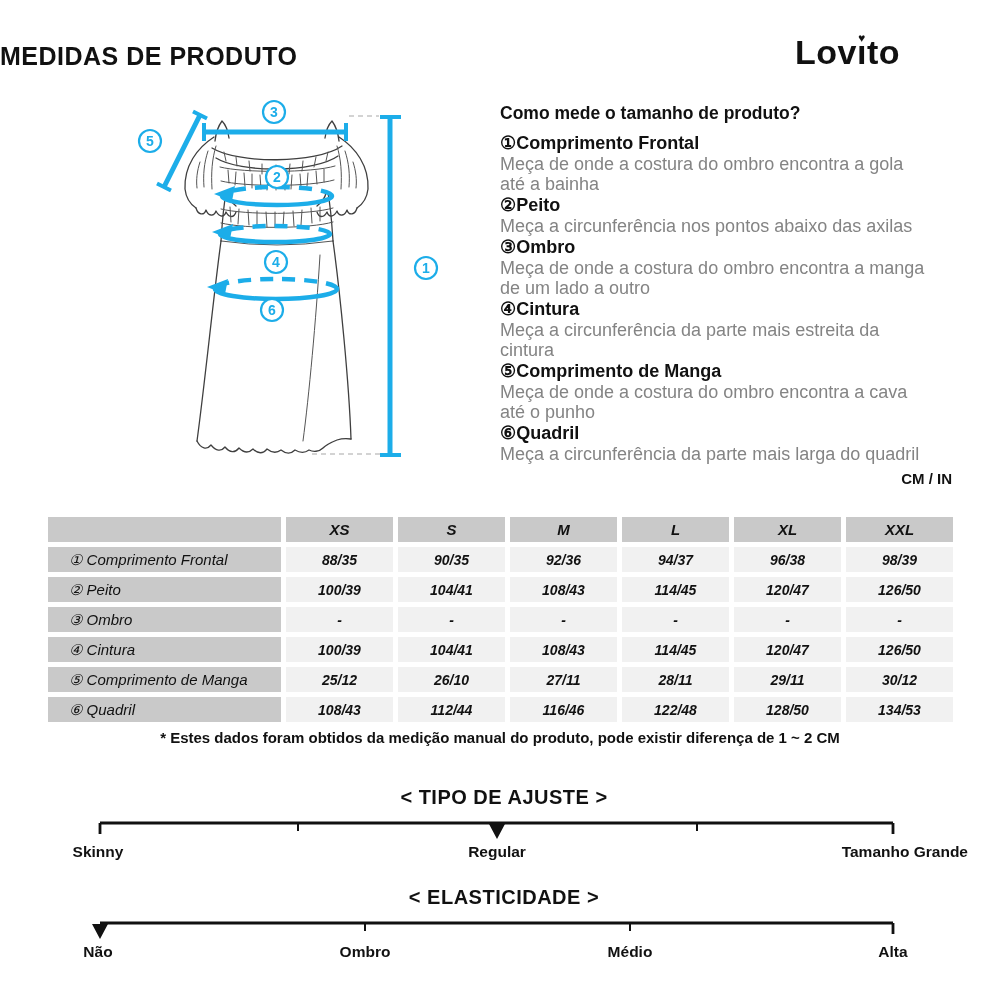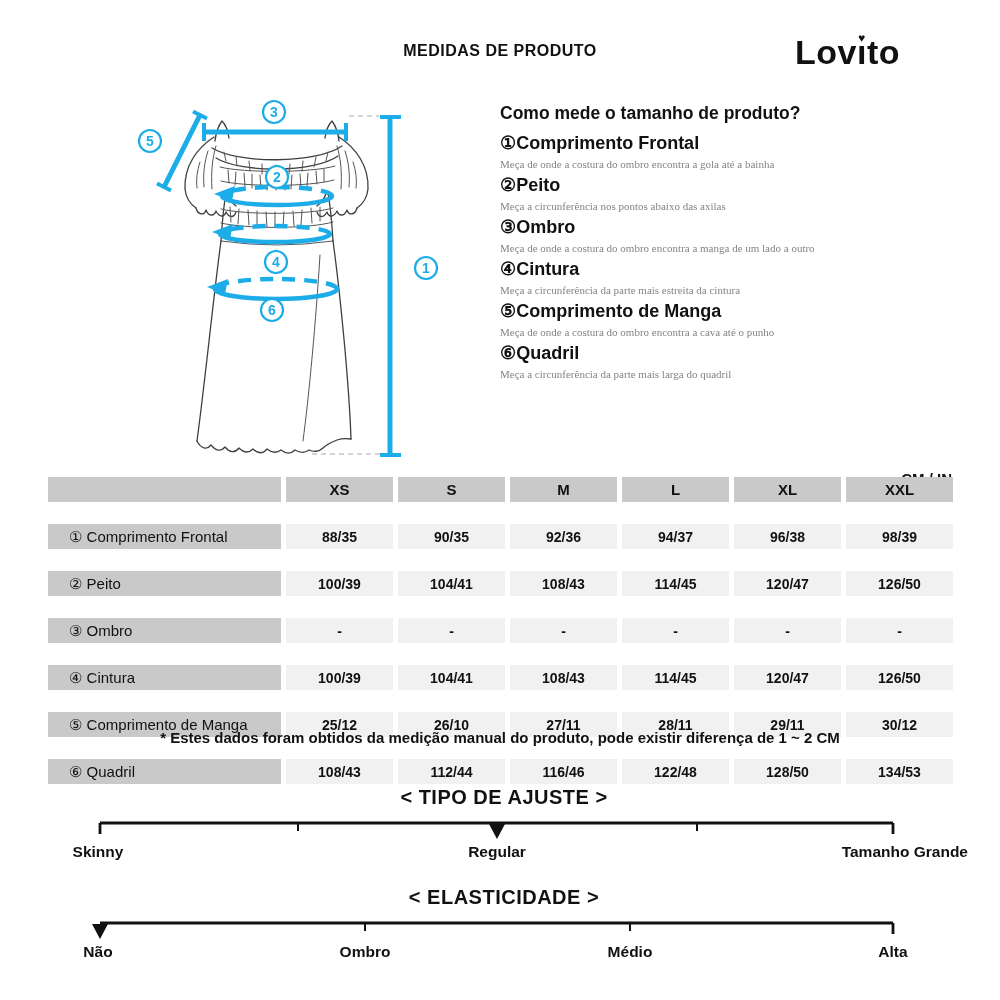--- a/index.html
+++ b/index.html
@@ -1,44 +1,44 @@
 <!DOCTYPE html>
 <html style="--accent: #1cade9; --headbg: #c9c9c9; --cellbg: #f1f1f1; --desc: #848484;"><head>
 <meta charset="utf-8">
 <style>
   html,body{margin:0;padding:0;background:#fff;}
   .page{position:relative;width:1000px;height:1000px;background:#fff;overflow:hidden;
         font-family:"Liberation Sans",sans-serif;color:#111;}
   
-  .title{position:absolute;top:42px;left:0;right:0;text-align:center;
-         font-size:16px;font-weight:700;letter-spacing:.5px;}
+  .title{position:absolute;top:42px;left:0;right:0;
+         font-size:25px;font-weight:700;letter-spacing:.5px;}
   .brand{position:absolute;top:33px;left:795px;font-size:34px;font-weight:700;letter-spacing:.5px;display:flex;}
   .brand .iwrap{position:relative;}
   .brand .heart{position:absolute;left:50%;top:-1px;transform:translateX(-50%);font-size:12px;line-height:12px;}
   
   .diagram{position:absolute;left:100px;top:88px;width:360px;height:385px;}
   .ink{stroke:#3f3f3f;fill:none;stroke-width:1.3;stroke-linecap:round;stroke-linejoin:round;}
   .ink-thin{stroke:#555;fill:none;stroke-width:1;stroke-linecap:round;}
   .dash-gray{stroke:#c5c5c5;fill:none;stroke-width:1.6;stroke-dasharray:5 4;}
   .cy{stroke:var(--accent);fill:none;stroke-width:5;}
   .cy-cap{stroke:var(--accent);fill:none;stroke-width:4;}
   .cy-arc{stroke:var(--accent);fill:none;stroke-width:4.5;}
   .cy-arc-d{stroke:var(--accent);fill:none;stroke-width:4.5;stroke-dasharray:13 9;}
   .cyf{fill:var(--accent);stroke:none;}
   .callout-circle{fill:#fff;stroke:var(--accent);stroke-width:2.2;}
   .callout-num{fill:var(--accent);font-family:"Liberation Sans",sans-serif;font-size:14px;font-weight:700;text-anchor:middle;}
   
   .howto{position:absolute;left:500px;top:103px;width:458px;}
   .howto-heading{font-size:17.5px;font-weight:700;margin-bottom:9px;}
   .howto-title{font-size:18px;font-weight:700;line-height:21px;}
-  .howto-desc{font-size:11px;color:var(--desc);line-height:20px;width:430px;margin-bottom:1px;font-family:Liberation Serif, serif;}
+  .howto-desc{font-size:18px;color:var(--desc);line-height:20px;width:430px;margin-bottom:1px;}
   
   .unit{position:absolute;top:470px;right:48px;font-size:15px;font-weight:700;}
-  .size-table{position:absolute;left:48px;top:477px;display:grid;
-              grid-template-columns:233px repeat(6,107px);gap:22px 5px;}
+  .size-table{position:absolute;left:48px;top:517px;display:grid;
+              grid-template-columns:233px repeat(6,107px);gap:5px 5px;font-style:italic;}
   .cell{height:25px;display:flex;align-items:center;justify-content:center;
         background:var(--cellbg);font-size:14px;font-weight:700;}
   .cell.head{background:var(--headbg);font-size:15px;}
   .cell.label{background:var(--headbg);justify-content:flex-start;padding-left:21px;
               font-weight:400;font-size:15px;}
   .footnote{position:absolute;top:729px;left:0;right:0;text-align:center;
             font-size:15px;font-weight:700;}
   
   .scale-heading{position:absolute;left:0;right:0;text-align:center;font-size:20px;
                  font-weight:700;letter-spacing:.5px;padding-left:8px;}

